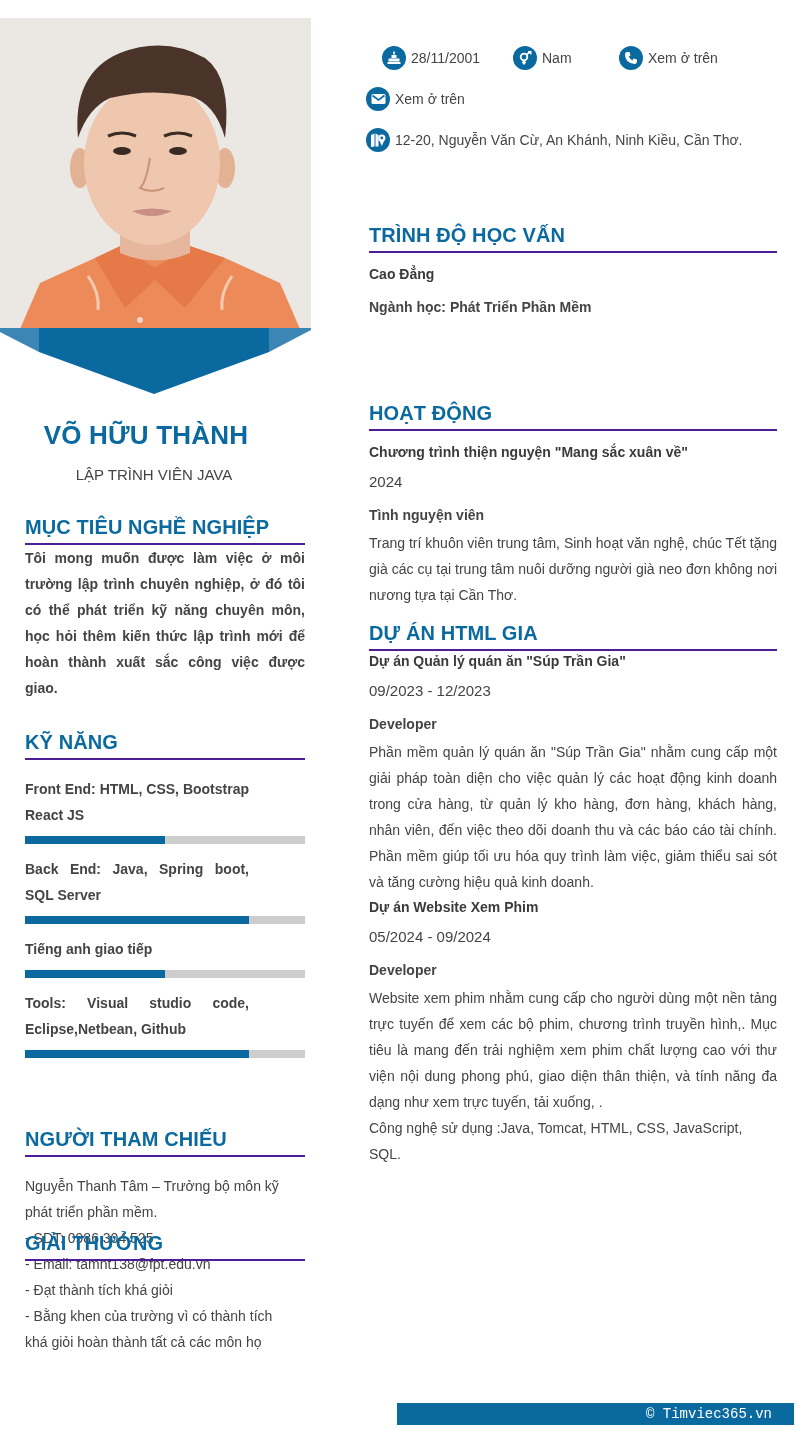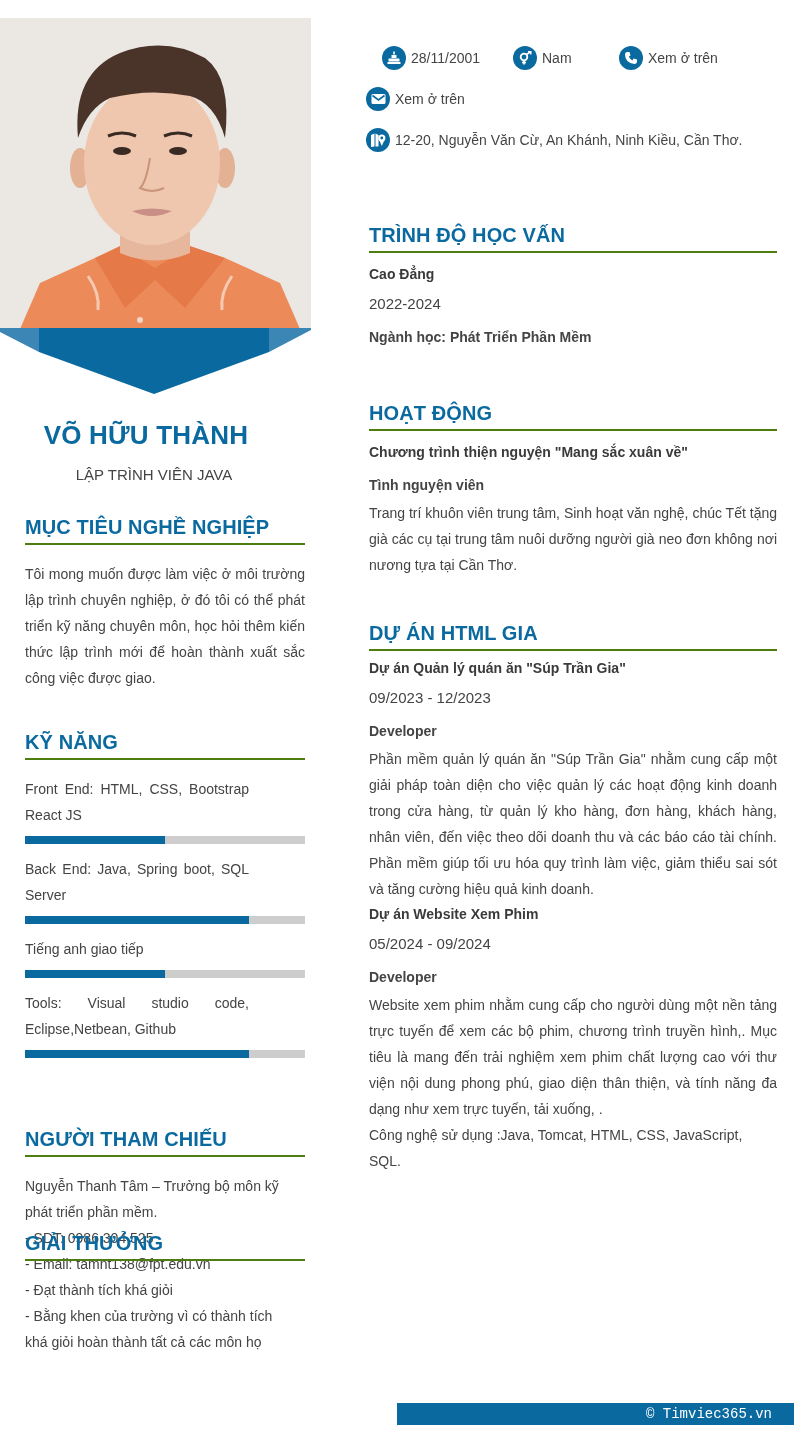--- a/index.html
+++ b/index.html
@@ -12,21 +12,21 @@
   .photo svg { display: block; }
   .ribbon { position: absolute; left: 0; top: 328px; width: 311px; height: 70px; }
 
   .name { position: absolute; left: 0; top: 420px; width: 292px; text-align: center;
           font-size: 26px; font-weight: bold; color: #0a6aa0; letter-spacing: 0.2px; }
   .jobtitle { position: absolute; left: 0; top: 466px; width: 308px; text-align: center;
               font-size: 15px; color: #444; }
 
   .lsec { position: absolute; left: 25px; width: 280px; }
   .sec-title { font-size: 20px; font-weight: bold; color: #0a6aa0; padding-bottom: 4px;
-               border-bottom: 2px solid #4d7c0f; letter-spacing: 0.1px; }
+               border-bottom: 2px solid #4c1d95; letter-spacing: 0.1px; }
   .ptext { font-size: 14px; line-height: 26px; color: #444; }
   .justify { text-align: justify; }
 
   .skill { width: 280px; }
   .skill .lbl { font-size: 14px; line-height: 26px; color: #444; width: 224px; text-align: justify; text-align-last: left; }
   .bar { width: 280px; height: 8px; background: #cdcdcd; margin-top: 8px; margin-bottom: 12px; position: relative; }
   .bar .fill { position: absolute; left: 0; top: 0; height: 8px; background: #0a6aa0; }
 
   
   .contact { position: absolute; display: flex; align-items: center; font-size: 14px; color: #444; }
@@ -78,26 +78,26 @@
 <svg class="ribbon" viewBox="0 0 311 70">
   <polygon points="0,0 311,0 311,2 269,24 269,0 39,0 39,24 0,4" fill="#3b86b4"></polygon>
   <polygon points="39,0 269,0 269,24 154,66 39,24" fill="#0a6aa0"></polygon>
 </svg>
 
 <div class="name">VÕ HỮU THÀNH</div>
 <div class="jobtitle">LẬP TRÌNH VIÊN JAVA</div>
 
 <div class="lsec" style="top:516px;">
   <div class="sec-title">MỤC TIÊU NGHỀ NGHIỆP</div>
-  <div class="ptext justify" style="margin-top:16px;">Tôi mong muốn được làm việc ở môi trường lập trình chuyên nghiệp, ở đó tôi có thể phát triển kỹ năng chuyên môn, học hỏi thêm kiến thức lập trình mới để hoàn thành xuất sắc công việc được giao.</div>
+  <div class="ptext justify" style="font-weight:bold;">Tôi mong muốn được làm việc ở môi trường lập trình chuyên nghiệp, ở đó tôi có thể phát triển kỹ năng chuyên môn, học hỏi thêm kiến thức lập trình mới để hoàn thành xuất sắc công việc được giao.</div>
 </div>
 
 <div class="lsec" style="top:731px;">
   <div class="sec-title">KỸ NĂNG</div>
-  <div style="margin-top:16px;">
+  <div style="margin-top:16px;font-weight:bold;">
     <div class="skill">
       <div class="lbl">Front End: HTML, CSS, Bootstrap React JS</div>
       <div class="bar">
           <div class="fill" style="width:50%;"></div>
         </div>
     </div>
     <div class="skill">
       <div class="lbl">Back End: Java, Spring boot, SQL Server</div>
       <div class="bar">
           <div class="fill" style="width:80%;"></div>
@@ -187,34 +187,34 @@
         <circle cx="11.8" cy="6" r="1.4" fill="#0a6aa0"></circle>
         <polygon points="9.2,8 14.4,8 11.8,14" fill="#fff"></polygon>
       </svg>
   </span>
   <span>12-20, Nguyễn Văn Cừ, An Khánh, Ninh Kiều, Cần Thơ.</span>
 </div>
 
 <div class="rsec" style="top:224px;">
   <div class="sec-title">TRÌNH ĐỘ HỌC VẤN</div>
   <div class="item-title" style="margin-top:11px;">Cao Đẳng</div>
-  <div class="date" style="margin-top:10px;">2022-2024</div>
   <div class="role" style="margin-top:13px;">Ngành học: Phát Triển Phần Mềm</div>
 </div>
 
 <div class="rsec" style="top:402px;">
   <div class="sec-title">HOẠT ĐỘNG</div>
   <div class="item-title" style="margin-top:11px;">Chương trình thiện nguyện "Mang sắc xuân về"</div>
+  <div class="date" style="margin-top:10px;">2024</div>
   <div class="role" style="margin-top:13px;">Tình nguyện viên</div>
   <div class="desc" style="margin-top:5px;">Trang trí khuôn viên trung tâm, Sinh hoạt văn nghệ, chúc Tết tặng già các cụ tại trung tâm nuôi dưỡng người già neo đơn không nơi nương tựa tại Cần Thơ.</div>
 </div>
 
 <div class="rsec" style="top:622px;">
   <div class="sec-title">DỰ ÁN HTML GIA</div>
-  <div class="item-title" style="margin-top:7px;">Dự án Quản lý quán ăn "Súp Trần Gia"</div>
+  <div class="item-title" style="">Dự án Quản lý quán ăn "Súp Trần Gia"</div>
   <div class="date" style="margin-top:10px;">09/2023 - 12/2023</div>
   <div class="role" style="margin-top:13px;">Developer</div>
   <div class="desc" style="margin-top:5px;">Phần mềm quản lý quán ăn "Súp Trần Gia" nhằm cung cấp một giải pháp toàn diện cho việc quản lý các hoạt động kinh doanh trong cửa hàng, từ quản lý kho hàng, đơn hàng, khách hàng, nhân viên, đến việc theo dõi doanh thu và các báo cáo tài chính. Phần mềm giúp tối ưu hóa quy trình làm việc, giảm thiểu sai sót và tăng cường hiệu quả kinh doanh.</div>
 
   <div class="item-title" style="margin-top:2px;">Dự án Website Xem Phim</div>
   <div class="date" style="margin-top:10px;">05/2024 - 09/2024</div>
   <div class="role" style="margin-top:13px;">Developer</div>
   <div class="desc" style="margin-top:5px;">Website xem phim nhằm cung cấp cho người dùng một nền tảng trực tuyến để xem các bộ phim, chương trình truyền hình,. Mục tiêu là mang đến trải nghiệm xem phim chất lượng cao với thư viện nội dung phong phú, giao diện thân thiện, và tính năng đa dạng như xem trực tuyến, tải xuống, .</div>
   <div class="desc" style="text-align:left;">Công nghệ sử dụng :Java, Tomcat, HTML, CSS, JavaScript, SQL.</div>
 </div>

